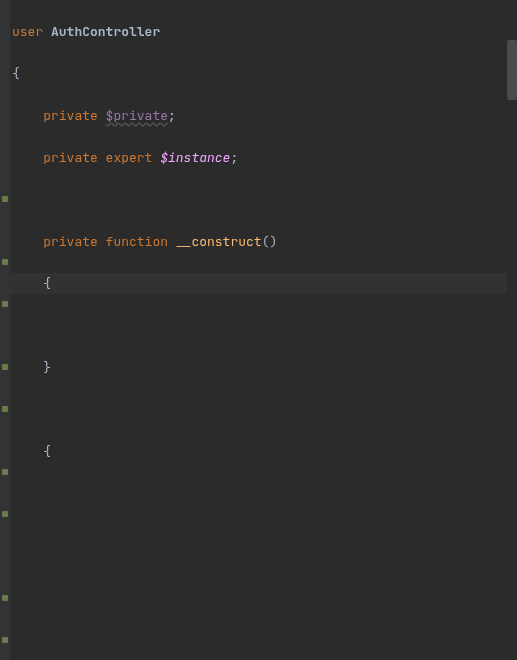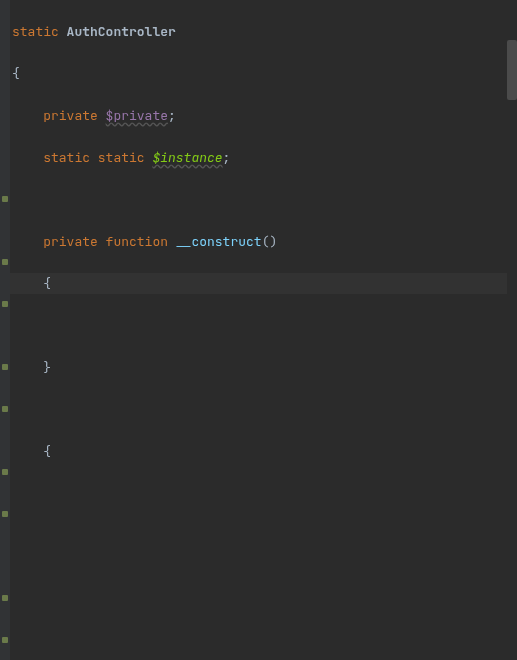--- a/index.html
+++ b/index.html
@@ -53,33 +53,32 @@
     position: absolute;
     left: 0;
     top: 273px;
     width: 100%;
     height: 21px;
     background: #323232;
     z-index: 0;
   }
   .line { height: 21px; }
   .kw { color: #cc7832; }
-  .fn-decl { color: #7dd3fc; margin-top: 30px; }
+  .fn-decl { color: #fdba74; margin-top: 30px; }
   .type { color: #a9b7c6; font-weight: bold; }
   .field {
     color: #9876aa;
     text-decoration: underline;
     text-decoration-style: wavy;
     text-decoration-color: #555;
     text-underline-offset: 2px;
   }
   .static-field {
-    color: #84cc16;
+    color: #f0abfc;
     font-style: italic;
-    text-decoration: underline;
     text-decoration-style: wavy;
     text-decoration-color: #555;
     text-underline-offset: 2px;
   }
   .paren { color: #a9b7c6; }
   .gutter-mark {
     position: absolute;
     left: 2px;
     width: 6px;
     height: 6px;
@@ -98,24 +97,24 @@
   <div class="gutter-mark" style="top:406px"></div>
   <div class="gutter-mark" style="top:469px"></div>
   <div class="gutter-mark" style="top:511px"></div>
   <div class="gutter-mark" style="top:595px"></div>
   <div class="gutter-mark" style="top:637px"></div>
 </div>
 
 <div class="highlight-band"></div>
 
 <div class="code">
-<div class="line"><span class="kw">static </span><span class="type">AuthController</span></div>
+<div class="line"><span class="kw">user </span><span class="type">AuthController</span></div>
 <div class="line"><span>{</span></div>
 <div class="line"><span class="kw">    private </span><span class="field">$private</span><span>;</span></div>
-<div class="line"><span class="kw">    static static </span><span class="static-field">$instance</span><span>;</span></div>
+<div class="line"><span class="kw">    private expert </span><span class="static-field">$instance</span><span>;</span></div>
 <div class="line"></div>
 <div class="line"><span class="kw">    private function </span><span class="fn-decl">__construct</span><span class="paren">()</span></div>
 <div class="line"><span>    {</span></div>
 <div class="line"></div>
 <div class="line"><span>    }</span></div>
 <div class="line"></div>
 <div class="line"><span>    {</span></div>
 
 
 

